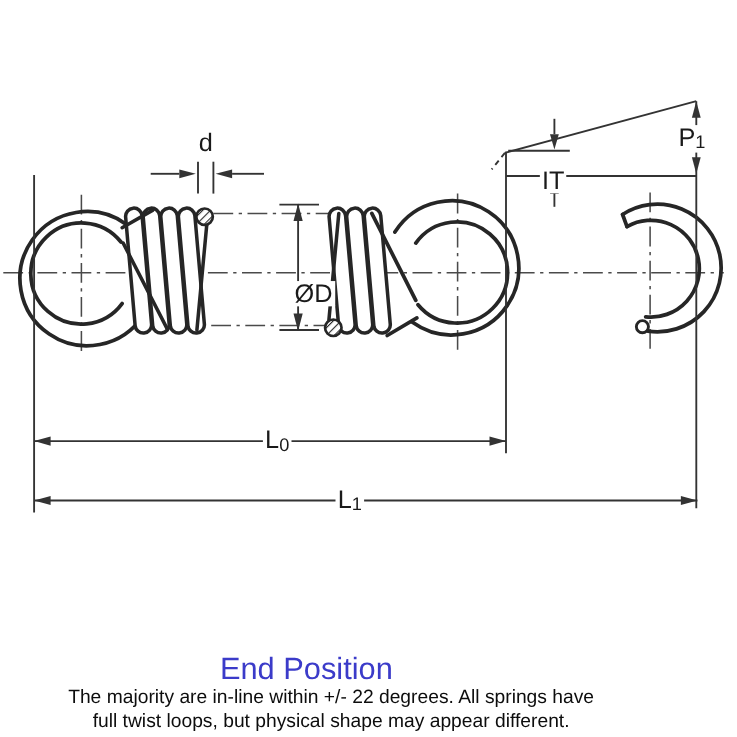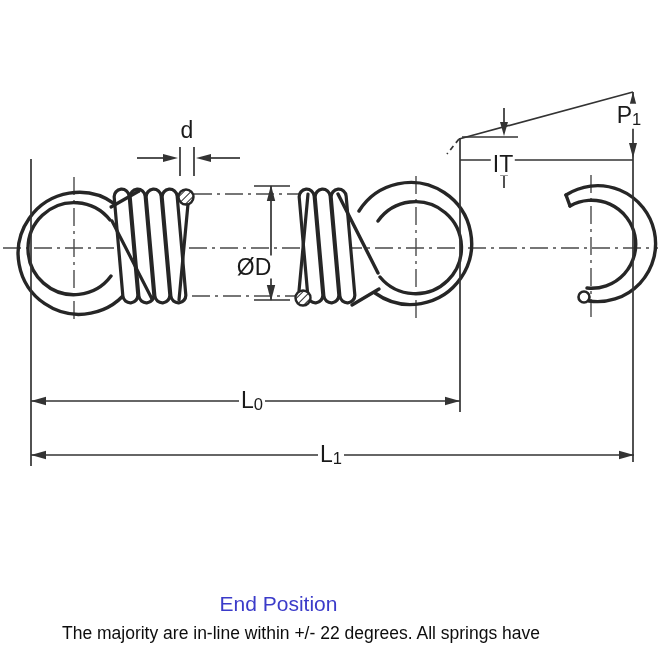--- a/index.html
+++ b/index.html
@@ -9,21 +9,21 @@
   }
   svg{position:absolute;left:0;top:0;}
   .dim{
     position:absolute;transform:translate(-50%,-50%);
     font-size:23px;line-height:1;color:#1a1a1a;background:#fff;padding:0 2px;
     white-space:nowrap;
   }
   .dim .sub{font-size:0.72em;vertical-align:-0.12em;}
   .end-title{
     position:absolute;left:0;top:591px;width:557px;text-align:center;
-    font-size:21px;line-height:1.2;
+    font-size:28px;line-height:1.2;
   }
   .caption{
     position:absolute;left:0;top:622px;width:602px;text-align:center;
     font-size:17.5px;line-height:22px;color:#0d0d0d;
   }
 </style>
 </head>
 <body>
 
 <div class="stage">
@@ -135,29 +135,30 @@
       <g>
         <path d="M31 455 H634"></path>
         <polygon points="31,455 46,450.8 46,459.2" fill="#333333" stroke="none"></polygon>
         <polygon points="634,455 619,450.8 619,459.2" fill="#333333" stroke="none"></polygon>
       </g>
     </g>
   </svg>
 
   <span class="dim" style="left:187px;top:130px">d</span>
 
-  <span class="dim" style="left:254px;top:267px">ØD</span>
+  <span class="dim" style="left:285px;top:267px">ØD</span>
 
   <span class="dim" style="left:503px;top:164px">IT</span>
 
-  <span class="dim" style="left:629px;top:116px"><span>P</span><span class="sub">1</span></span>
+  <span class="dim" style="left:629px;top:126px"><span>P</span><span class="sub">1</span></span>
 
   <span class="dim" style="left:252px;top:401px"><span>L</span><span class="sub">0</span></span>
 
-  <span class="dim" style="left:331px;top:455px"><span>L</span><span class="sub">1</span></span>
+  <span class="dim" style="left:318px;top:455px"><span>L</span><span class="sub">1</span></span>
 
   <div class="end-title" style="color: rgb(59, 59, 201);">End Position</div>
 
   <div class="caption">
     <div>The majority are in-line within +/- 22 degrees. All springs have</div>
+    <div>full twist loops, but physical shape may appear different.</div>
   </div>
 
 </div>
 
 </body></html>

